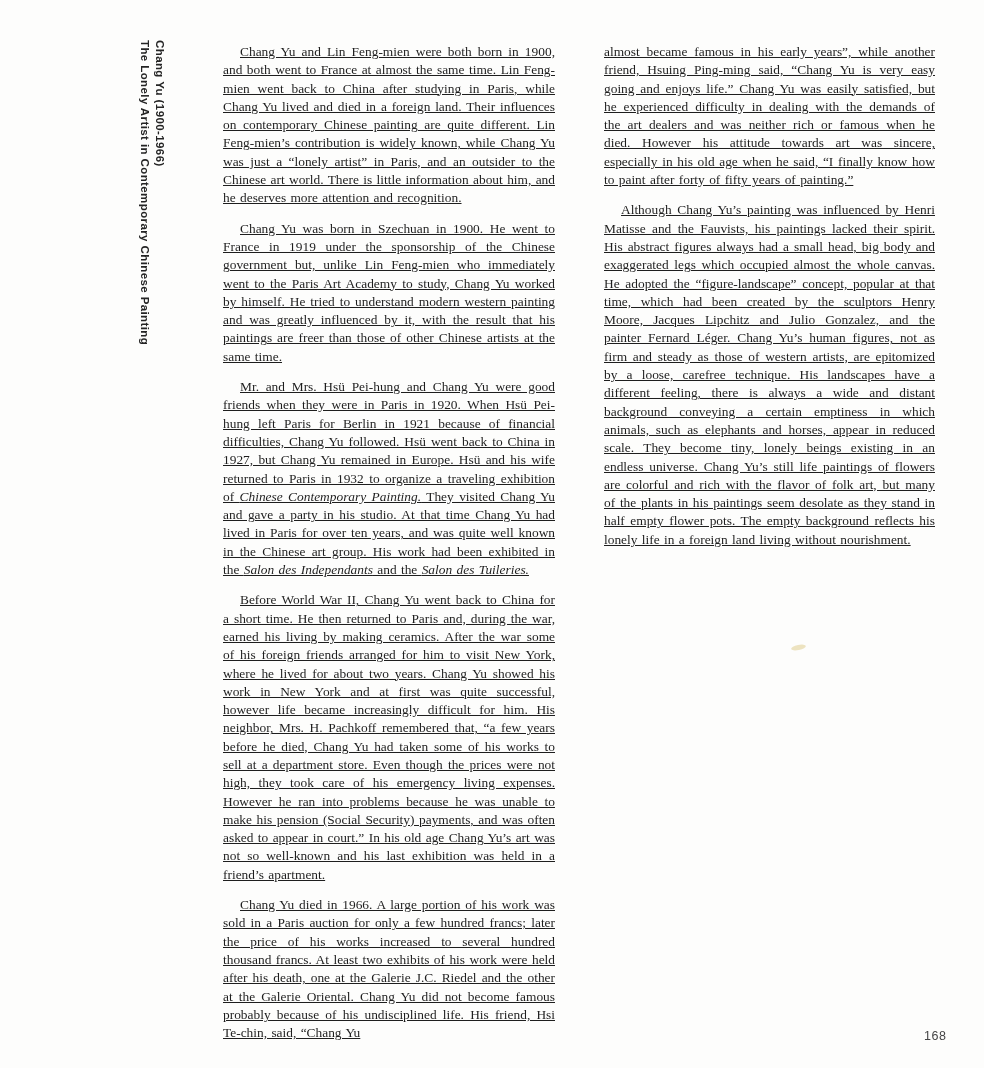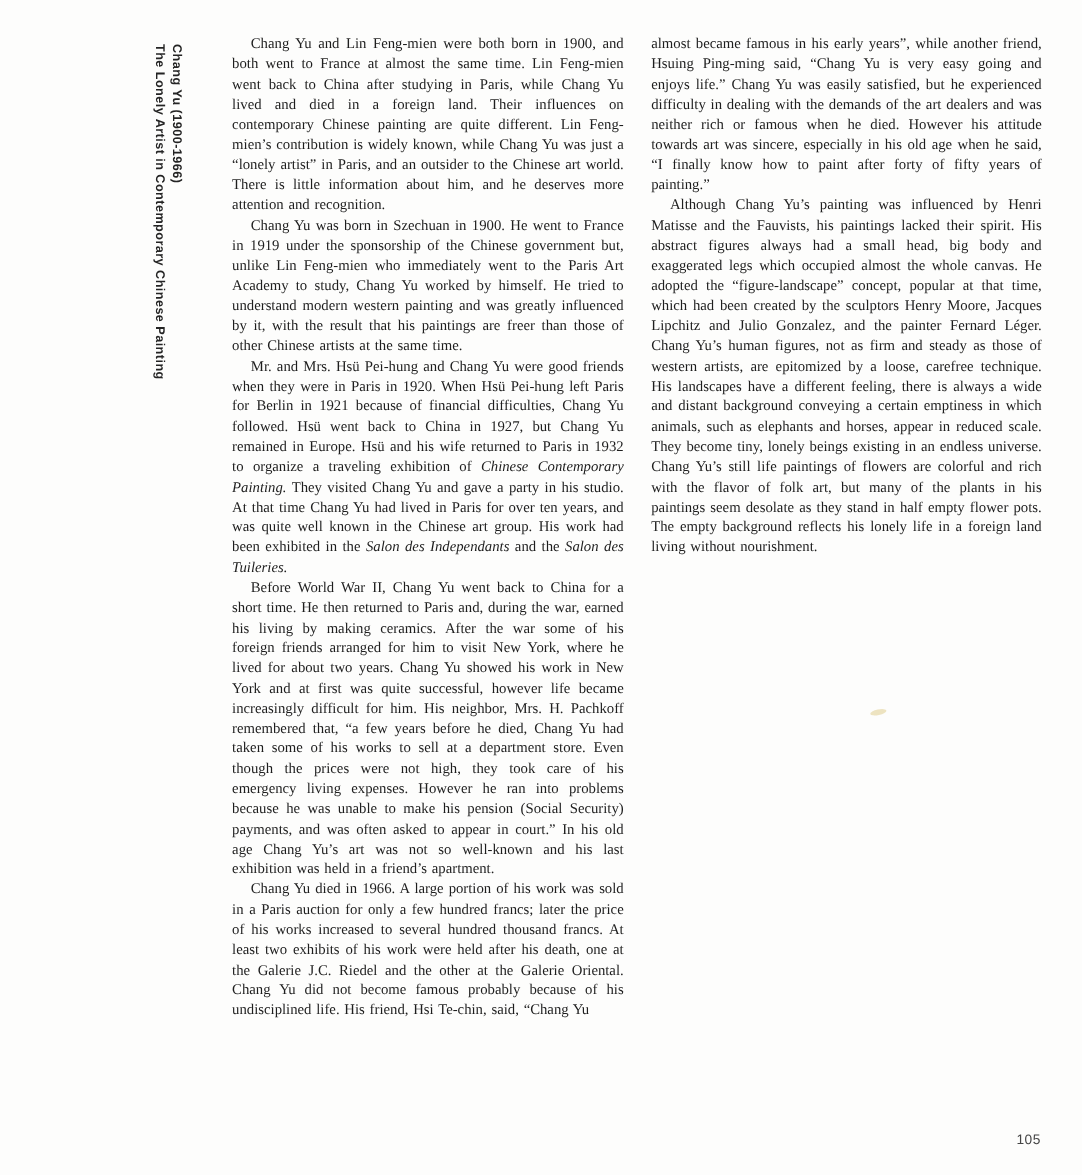--- a/index.html
+++ b/index.html
@@ -42,21 +42,21 @@
     color: #1e1e1e;
     font-family: "Liberation Serif", serif;
     font-size: 13.4px;
     line-height: 18.3px;
     text-align: justify;
     word-spacing: 1px;
     hyphens: auto;
   }
   .column-left  { left: 211px; width: 356px; }
   .column-right { left: 592px; width: 355px; }
-  .para { margin: 0; text-indent: 17px; }
+  .para { margin: 12px; text-indent: 17px; text-decoration: underline; }
   .para.no-indent { text-indent: 0; }
   .page-number {
     position: absolute;
     left: 924px;
     top: 1029px;
     font-family: "Liberation Sans", sans-serif;
     font-size: 12.5px;
     color: #454545;
     letter-spacing: 0.5px;
   }
@@ -90,15 +90,15 @@
       <p class="para"><span>Chang Yu died in 1966.  A large portion of his work was sold in a Paris auction for only a few hundred francs; later the price of his works increased to several hundred thousand francs.  At least two exhibits of his work were held after his death, one at the Galerie J.C. Riedel and the other at the Galerie Oriental.  Chang Yu did not become famous probably because of his undisciplined life.  His friend, Hsi Te-chin, said, “Chang Yu</span></p>
     </div>
 
   <div class="column column-right">
       <p class="para no-indent"><span>almost became famous in his early years”, while another friend, Hsuing Ping-ming said, “Chang Yu is very easy going and enjoys life.”  Chang Yu was  easily satisfied, but he experienced difficulty in dealing with the demands of the art dealers and was neither rich or famous when he died.  However his attitude towards art was sincere, especially in his old age when he said, “I finally know how to paint after forty of fifty years of painting.”</span></p>
       <p class="para"><span>Although Chang Yu’s painting was influenced by Henri Matisse and the Fauvists, his paintings lacked their spirit.  His abstract figures always had a small head, big body and exaggerated legs which occupied almost the whole canvas.  He adopted the “figure-landscape” concept, popular at that time, which had been created by the sculptors Henry Moore, Jacques Lipchitz and Julio Gonzalez, and the painter Fernard Léger.  Chang Yu’s human figures, not as firm and steady as those of western artists, are epitomized by a loose, carefree technique. His landscapes have a different feeling, there is always a wide and distant background conveying a certain emptiness in which animals, such as elephants and horses, appear in reduced scale.   They become tiny, lonely beings existing in an endless universe.  Chang Yu’s still life paintings of flowers are colorful and rich with the flavor of folk art, but many of the plants in his paintings seem desolate as they stand in half empty flower pots. The empty background reflects his lonely life in a foreign land living without nourishment.</span></p>
     </div>
 
   <div class="scan-artifact"></div>
 
-  <div class="page-number">105</div>
+  <div class="page-number">168</div>
 
 </div>
 
 </body></html>

